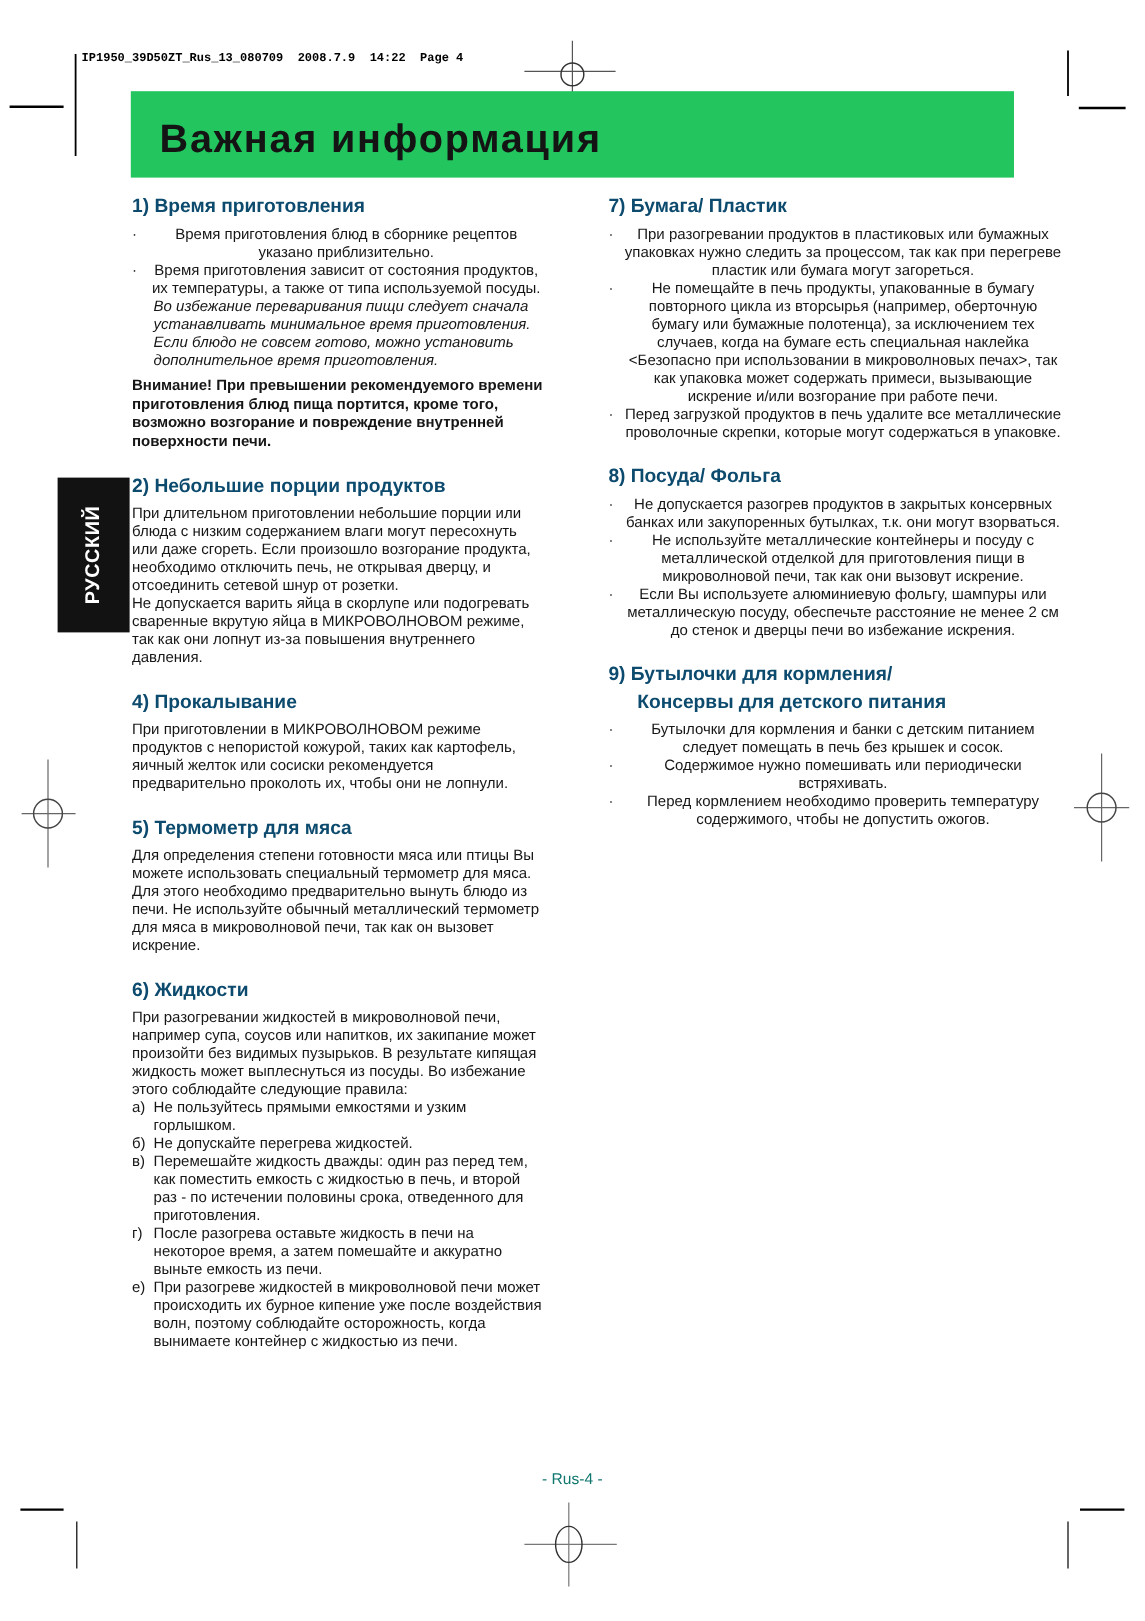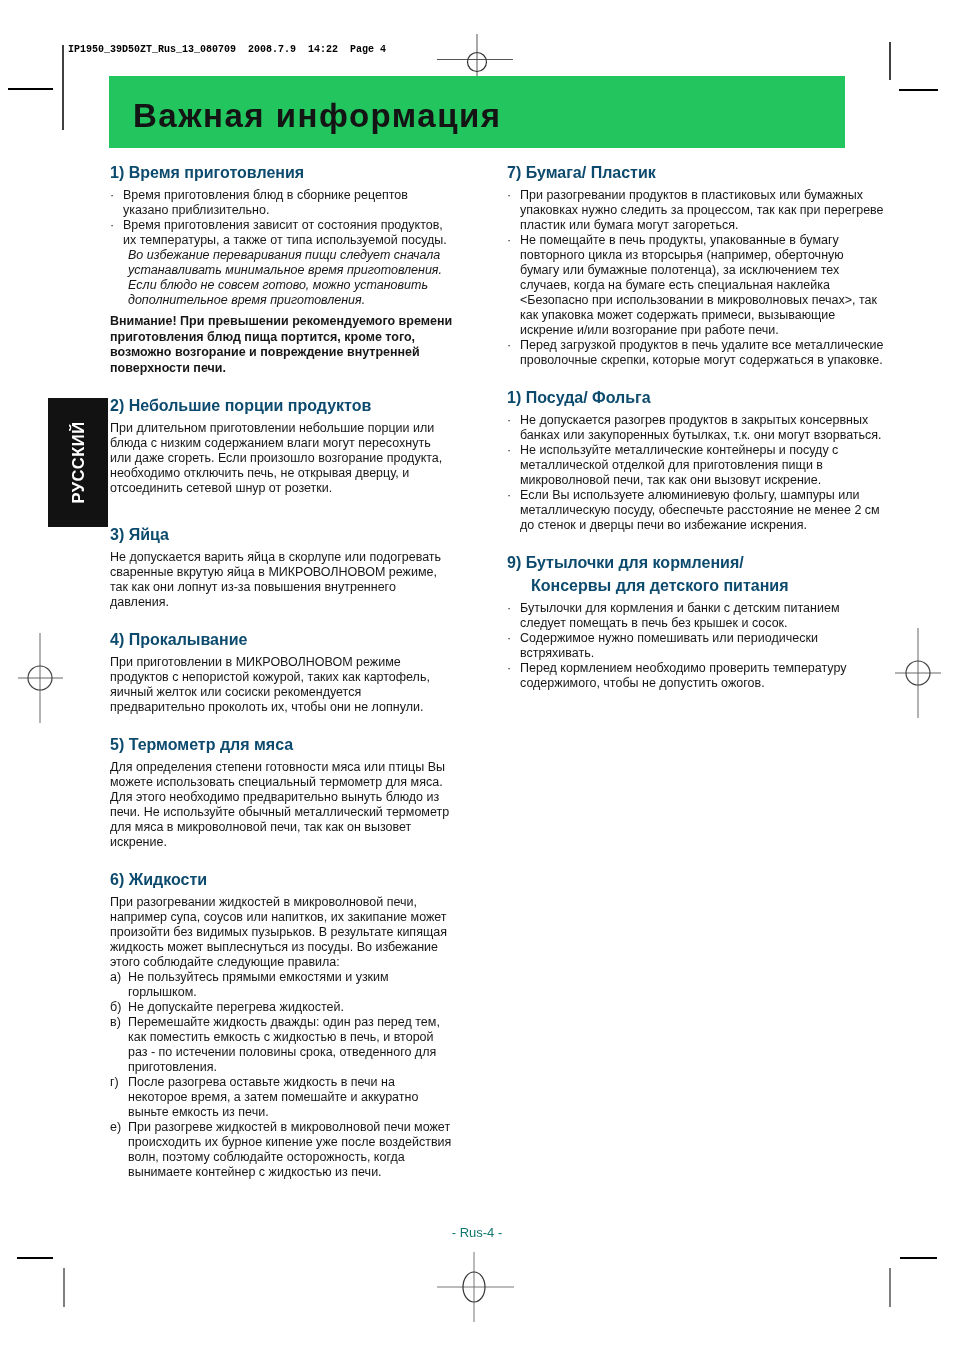--- a/index.html
+++ b/index.html
@@ -44,21 +44,21 @@
   .col{position:absolute;top:161px;}
   #col-left{left:110px;width:344px;}
   #col-right{left:487px;width:378px;margin-left:20px;}
   .sec-h{font-size:16px;line-height:23px;font-weight:bold;margin:18px 0 4px;color:#0c4a6e;}
   .sec-h .h-line2{padding-left:24px;}
   section.first .sec-h{margin-top:0;}
   section.gap-lg .sec-h{margin-top:27px;}
   .body,.btext,.ltext,.cont,.llabel,.dot{font-size:12.5px;line-height:15px;}
   .bullet{display:flex;}
   .dot{flex:0 0 13px;}
-  .btext{flex:1;}
+  .btext{flex:1;text-align:center;}
   .cont{margin-left:18px;font-style:italic;}
   .warning{font-weight:bold;font-size:12.5px;line-height:15.6px;margin-top:6px;}
   .litem{display:flex;}
   .llabel{flex:0 0 18px;}
   .ltext{flex:1;}
   
   .footer{
     position:absolute;left:0;right:0;top:1225px;
     text-align:center;font-size:13px;color:#0f766e;
   }
@@ -125,21 +125,20 @@
   </section>
 
   <div class="warning">Внимание! При превышении рекомендуемого времени приготовления блюд пища портится, кроме того, возможно возгорание и повреждение внутренней поверхности печи.</div>
 
   <section>
     <div class="sec-h">2) Небольшие порции продуктов</div>
     <div class="body">При длительном приготовлении небольшие порции или блюда с низким содержанием влаги могут пересохнуть или даже сгореть. Если произошло возгорание продукта, необходимо отключить печь, не открывая дверцу, и отсоединить сетевой шнур от розетки.</div>
   </section>
 
   <section class="gap-lg">
-    <div class="sec-h">3) Яйца</div>
     <div class="body">Не допускается варить яйца в скорлупе или подогревать сваренные вкрутую яйца в МИКРОВОЛНОВОМ режиме, так как они лопнут из-за повышения внутреннего давления.</div>
   </section>
 
   <section>
     <div class="sec-h">4) Прокалывание</div>
     <div class="body">При приготовлении в МИКРОВОЛНОВОМ режиме продуктов с непористой кожурой, таких как картофель, яичный желток или сосиски рекомендуется предварительно проколоть их, чтобы они не лопнули.</div>
   </section>
 
   <section>
     <div class="sec-h">5) Термометр для мяса</div>
@@ -185,21 +184,21 @@
       <span class="dot">·</span>
       <span class="btext">Не помещайте в печь продукты, упакованные в бумагу повторного цикла из вторсырья (например, оберточную бумагу или бумажные полотенца), за исключением тех случаев, когда на бумаге есть специальная наклейка &lt;Безопасно при использовании в микроволновых печах&gt;, так как упаковка может содержать примеси, вызывающие искрение и/или возгорание при работе печи.</span>
     </div>
     <div class="bullet">
       <span class="dot">·</span>
       <span class="btext">Перед загрузкой продуктов в печь удалите все металлические проволочные скрепки, которые могут содержаться в упаковке.</span>
     </div>
   </section>
 
   <section>
-    <div class="sec-h">1) Посуда/ Фольга</div>
+    <div class="sec-h">8) Посуда/ Фольга</div>
     <div class="bullet">
       <span class="dot">·</span>
       <span class="btext">Не допускается разогрев продуктов в закрытых консервных банках или закупоренных бутылках, т.к. они могут взорваться.</span>
     </div>
     <div class="bullet">
       <span class="dot">·</span>
       <span class="btext">Не используйте металлические контейнеры и посуду с металлической отделкой для приготовления пищи в микроволновой печи, так как они вызовут искрение.</span>
     </div>
     <div class="bullet">
       <span class="dot">·</span>

